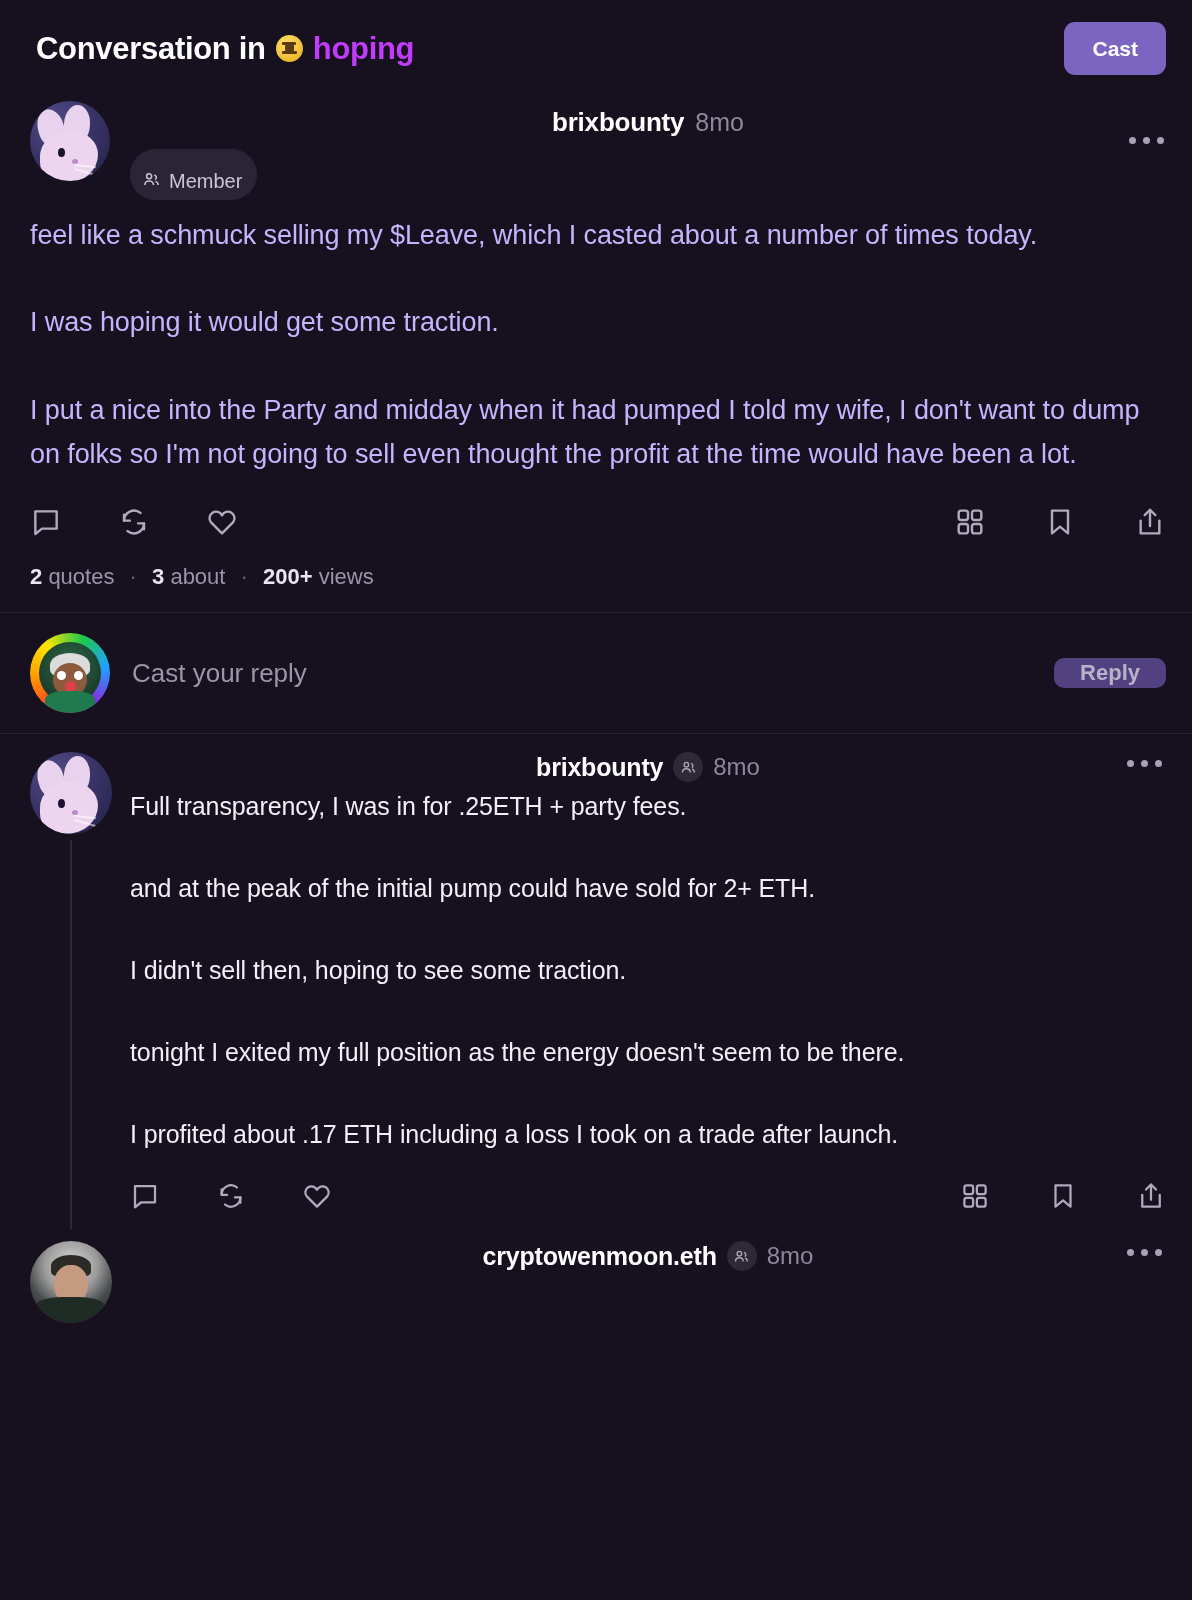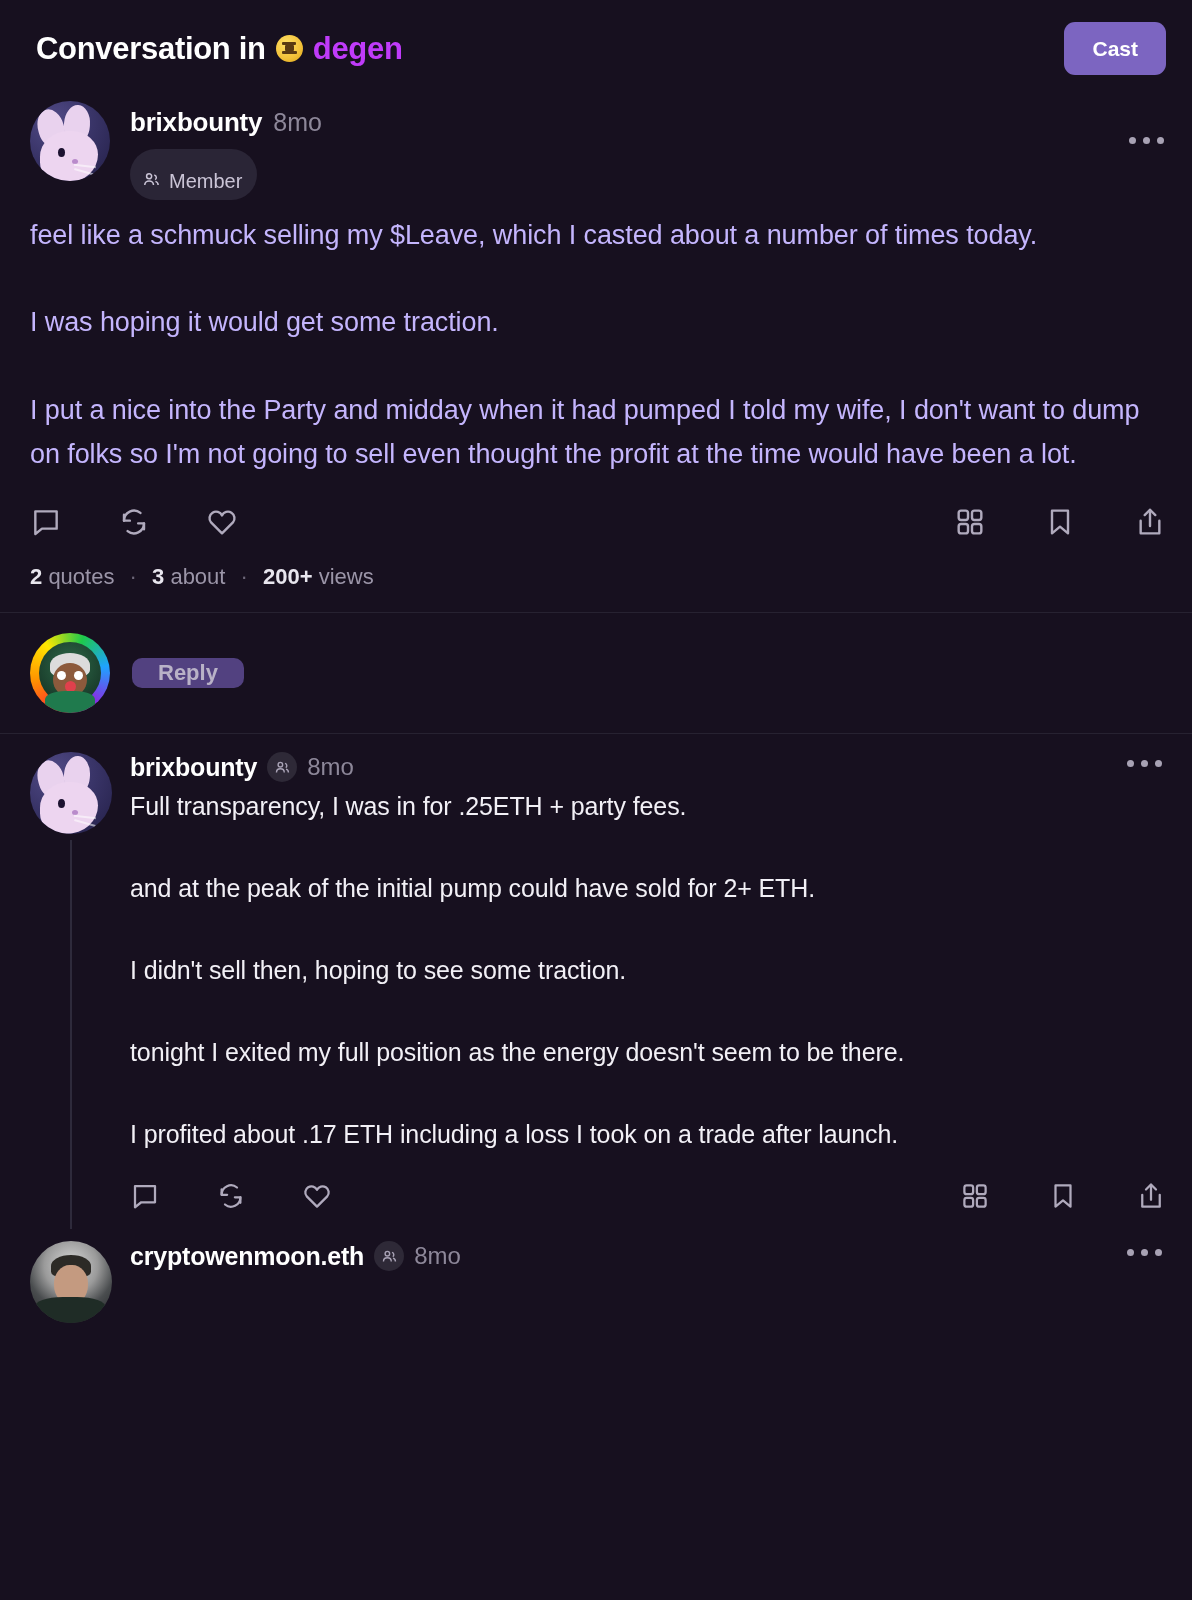--- a/index.html
+++ b/index.html
@@ -192,21 +192,21 @@
   .av-photo .p-face {
     position: absolute; width: 34px; height: 40px; left: 24px; top: 24px;
     background: #c49a80; border-radius: 46% 46% 50% 50%;
   }
   .av-photo .p-body {
     position: absolute; width: 72px; height: 26px; left: 4px; bottom: 0;
     background: #1f2c26; border-radius: 40% 40% 0 0;
   }
 
   .meta-col { flex: 1 1 auto; min-width: 0; padding-top: 6px; }
-  .name-row { display: flex; align-items: baseline; gap: 11px; }
+  .name-row { display: flex; align-items: baseline; gap: 11px; justify-content: center; }
   .username {
     font-size: 26px;
     font-weight: 700;
     color: #ffffff;
     letter-spacing: -0.2px;
   }
   .timestamp {
     font-size: 25px;
     color: #8d8799;
     font-weight: 400;
@@ -346,21 +346,21 @@
 <div class="page">
 
   <div class="header">
     <div class="header-title">
       <span>Conversation in</span>
       <span class="channel-icon">
         <span class="hat"></span>
           <span class="hat2"></span>
           <span class="hat3"></span>
       </span>
-      <span class="channel-name">degen</span>
+      <span class="channel-name">hoping</span>
     </div>
     <button class="cast-btn">Cast</button>
   </div>
 
   <div class="cast-main">
     <div class="cast-head">
       <div class="avatar av-mouse">
         <span class="ear-l"></span>
           <span class="ear-r"></span>
           <span class="face"></span>
@@ -459,20 +459,21 @@
   <div class="composer">
     <div class="avatar av-rainbow">
       <span class="inner"></span>
         <span class="hair"></span>
         <span class="fc"></span>
       <span class="e1"></span>
         <span class="e2"></span>
         <span class="rnose"></span>
         <span class="body"></span>
     </div>
+    <div class="composer-placeholder">Cast your reply</div>
     <button class="reply-btn">Reply</button>
   </div>
 
   <div class="divider"></div>
 
   <div class="replies">
 
     <div class="reply">
       <div class="thread-col">
         <div class="avatar small av-mouse">

